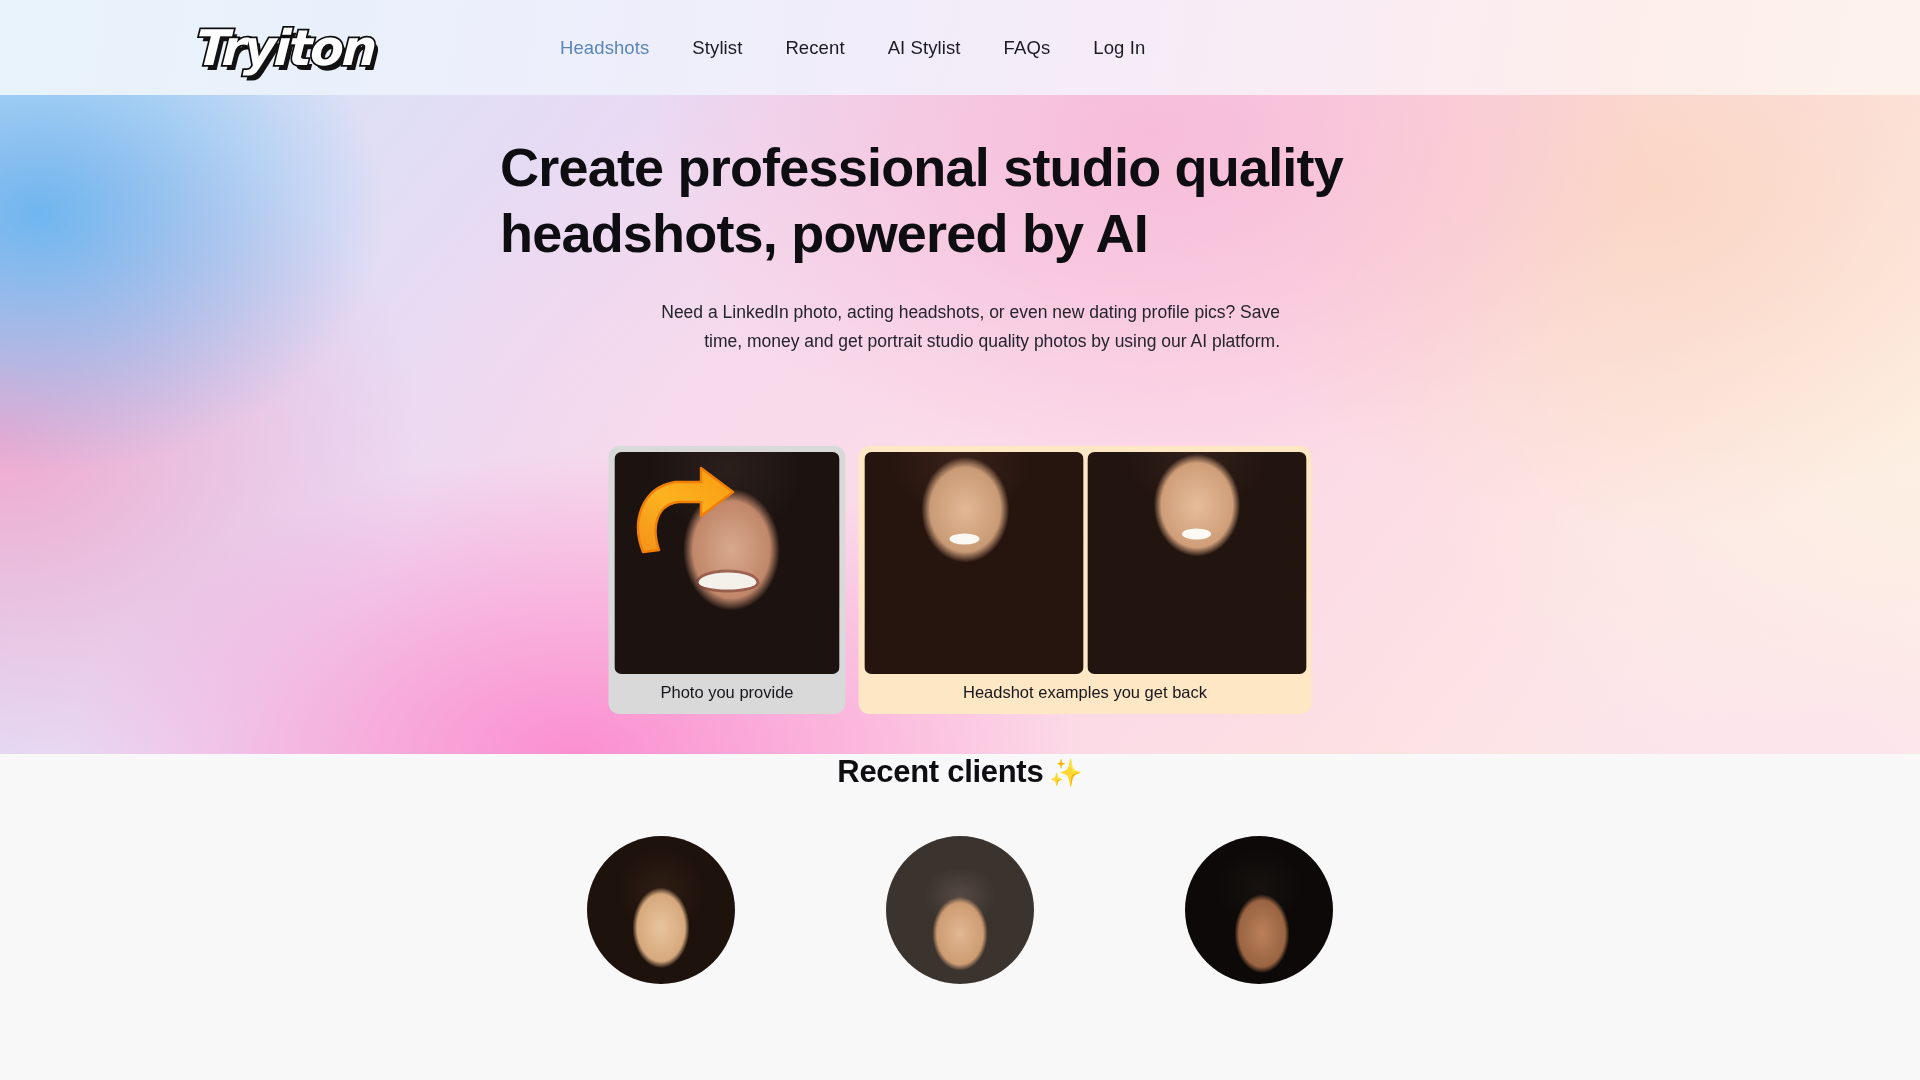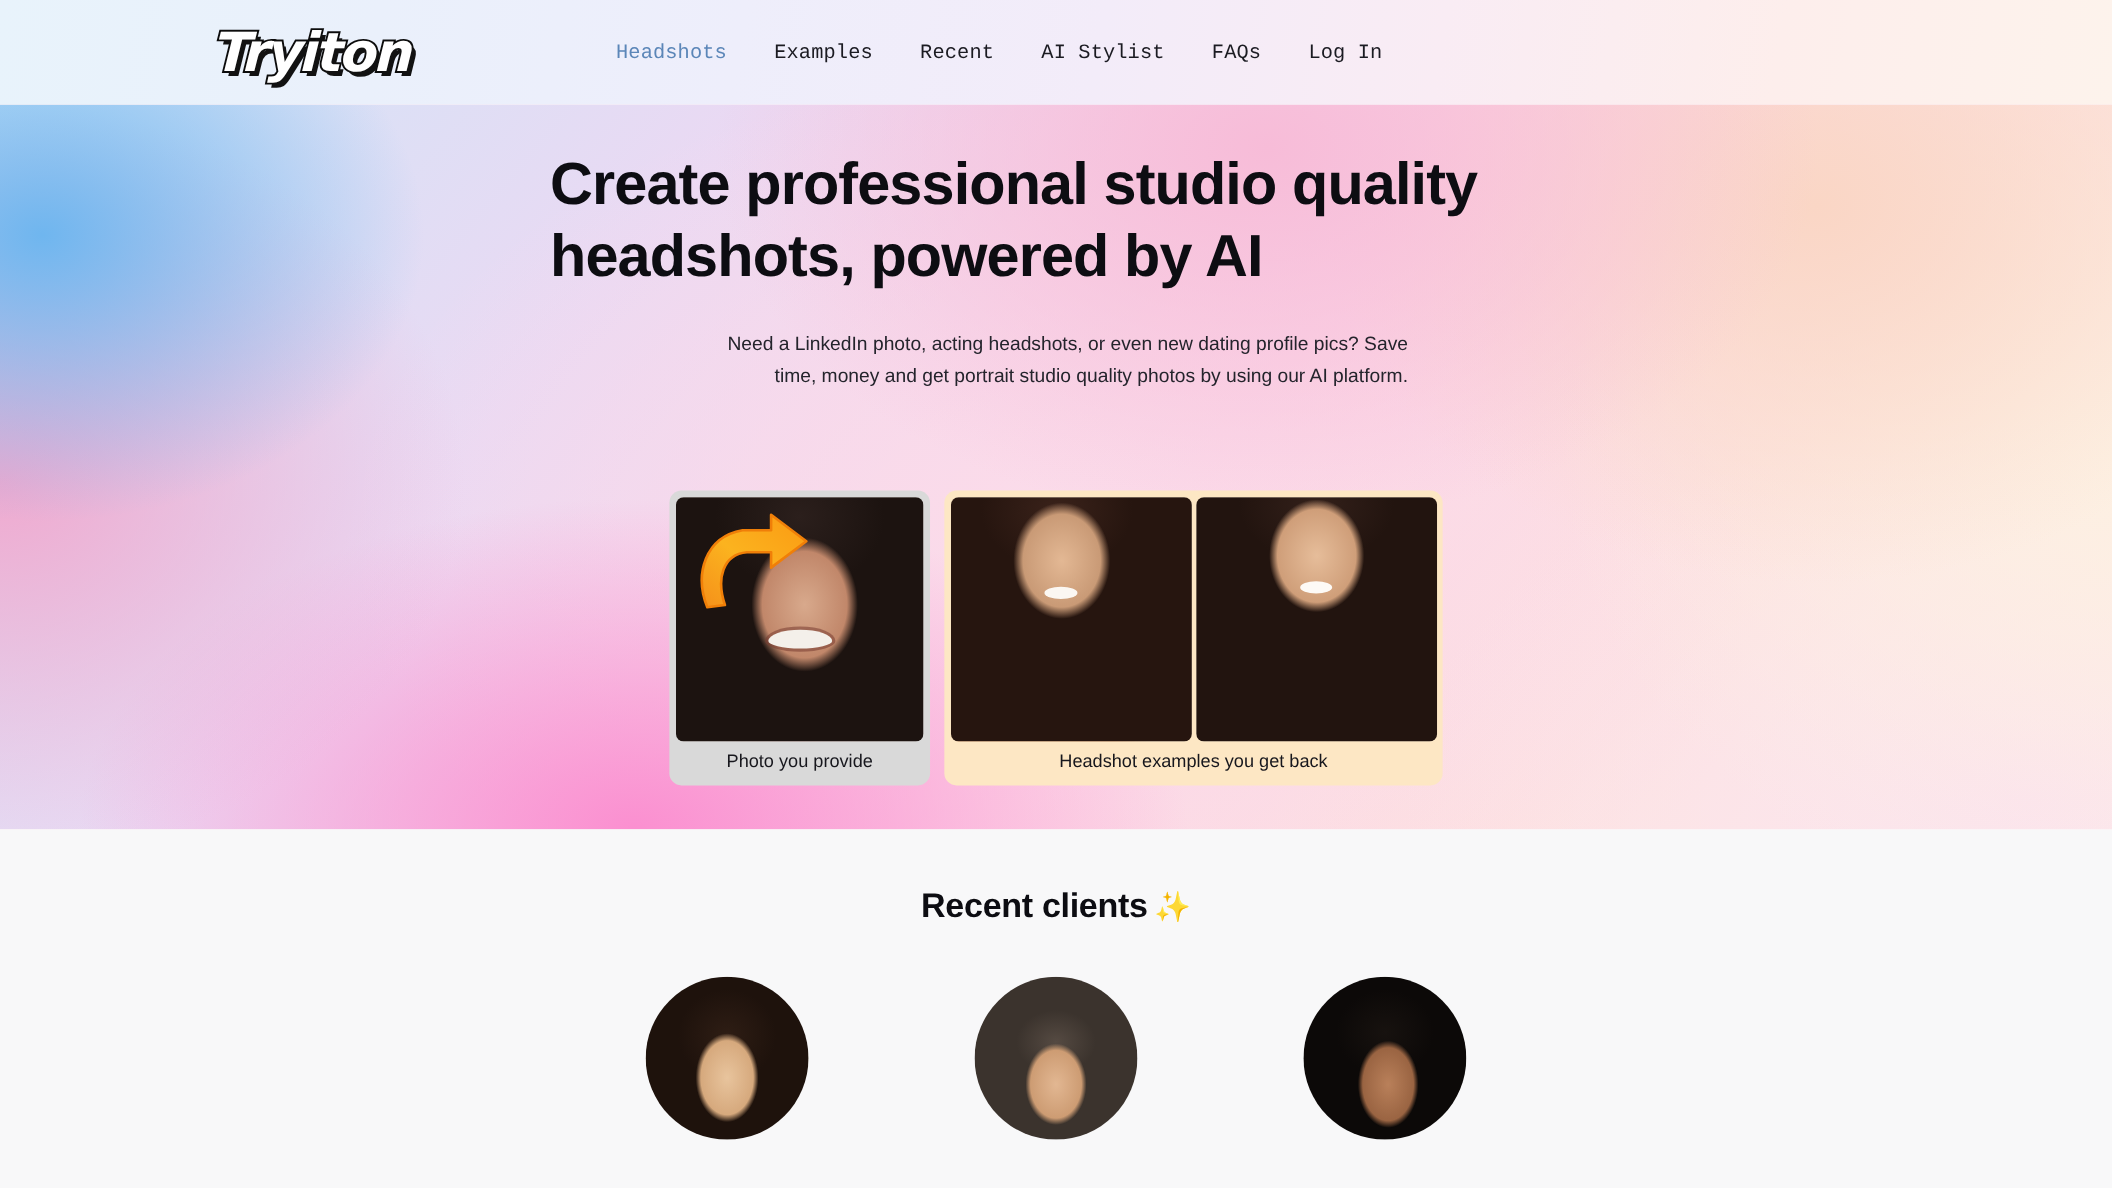--- a/index.html
+++ b/index.html
@@ -40,21 +40,20 @@
     transform: translateY(-50%) skewX(-3deg);
   }
   .main-nav {
     position: absolute;
     left: 560px;
     top: 50%;
     transform: translateY(-50%);
     display: flex;
     align-items: center;
     gap: 0px;
-    font-family: Liberation Mono, monospace;
   }
   .nav-link {
     font-size: 18.5px;
     color: #1b1b22;
     text-decoration: none;
     padding: 6px 0;
     margin-right: 43px;
     white-space: nowrap;
     letter-spacing: 0.1px;
   }
@@ -264,21 +263,20 @@
   
   .clients {
     position: relative;
     width: 100%;
     height: 326px;
     background: #f8f8f9;
     overflow: hidden;
   }
   .clients-title {
     text-align: center;
-    padding-top: 52px;
     font-family: "Liberation Sans", sans-serif;
     font-weight: 700;
     font-size: 31px;
     letter-spacing: -0.3px;
     color: #0d0d12;
   }
   .sparkle { color: #f5cf2a; font-size: 27px; margin-left: 6px; }
   .client-row {
     display: flex;
     justify-content: center;
@@ -314,21 +312,21 @@
   }
 </style>
 </head>
 <body>
 
 <header class="site-header">
   <div class="logo">Tryiton</div>
 
   <nav class="main-nav">
     <a class="nav-link active" href="#">Headshots</a>
-    <a class="nav-link" href="#">Examples</a>
+    <a class="nav-link" href="#">Stylist</a>
     <a class="nav-link" href="#">Recent</a>
     <a class="nav-link" href="#">AI Stylist</a>
     <a class="nav-link" href="#">FAQs</a>
     <a class="nav-link" href="#">Log In</a>
   </nav>
 </header>
 
 <section class="hero">
   <div class="hero-bg"></div>
 

